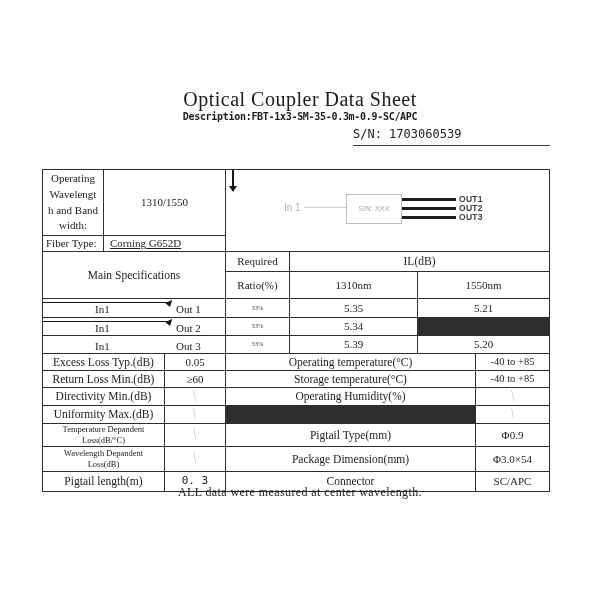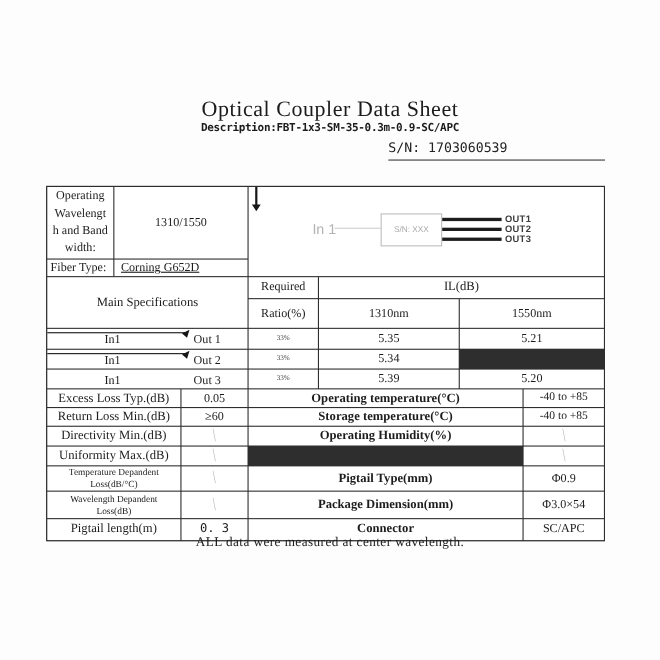--- a/index.html
+++ b/index.html
@@ -60,31 +60,31 @@
   .io-in  { position:absolute; left:52px;  top:3px; font-size:11px; }
   .io-out { position:absolute; left:133px; top:3px; font-size:11px; }
   .io-arrow-line { position:absolute; left:0; top:3px; width:127px; border-top:1.5px solid #161616; }
   .io-arrow-head { position:absolute; left:124px; top:0px; width:0; height:0;
                    border-left:3.5px solid transparent; border-right:3.5px solid transparent;
                    border-bottom:7px solid #161616; transform:rotate(40deg); }
   .ratio-small { font-size:6.5px; color:#3c3c3c; }
   .slash { color:#aeaeae; font-size:12px; display:inline-block; transform:scale(.8,1.4); }
   .b-llabel { font-size:11.5px; }
   .b-llabel-sm { font-size:8.5px; line-height:1.3; padding:1px 6px; }
-  .b-rlabel { font-size:11.5px;font-weight:bold; }
+  .b-rlabel { font-size:11.5px; }
   .b-rv     { font-size:10.5px; }
   .mono     { font-family:"DejaVu Sans Mono", monospace; font-size:11px; }
   
   .diag { position:absolute; inset:0; }
   .diag-varrow-line { position:absolute; left:6px; top:0; width:2px; height:17px; background:#161616; }
   .diag-varrow-head { position:absolute; left:3px; top:16px; width:0; height:0;
                       border-left:4px solid transparent; border-right:4px solid transparent;
                       border-top:6px solid #161616; }
   .diag-in { position:absolute; left:58px; top:31px; font-family:"Liberation Sans",sans-serif;
-             font-size:13px; color:#b3b3b3; }
+             font-size:10px; color:#b3b3b3; }
   .diag-line-in { position:absolute; left:78px; top:37px; width:42px; height:1px; background:#cfcfcf; }
   .diag-box { position:absolute; left:120px; top:24px; width:56px; height:30px;
               border:1px solid #bdbdbd; display:flex; align-items:center; justify-content:center;
               font-family:"Liberation Sans",sans-serif; font-size:7.5px; color:#a9a9a9; }
   .diag-outline { position:absolute; height:2.5px; background:#1d1d1d; left:176px; width:54px; }
   .ol1 { top:28px; } .ol2 { top:37px; } .ol3 { top:46px; }
   .diag-outlabel { position:absolute; left:233px; font-family:"Liberation Sans",sans-serif;
                    font-size:8.5px; font-weight:bold; color:#3d3d3d; letter-spacing:.3px; }
   .dl1 { top:24px; } .dl2 { top:33px; } .dl3 { top:42px; }
   .footer-note {

